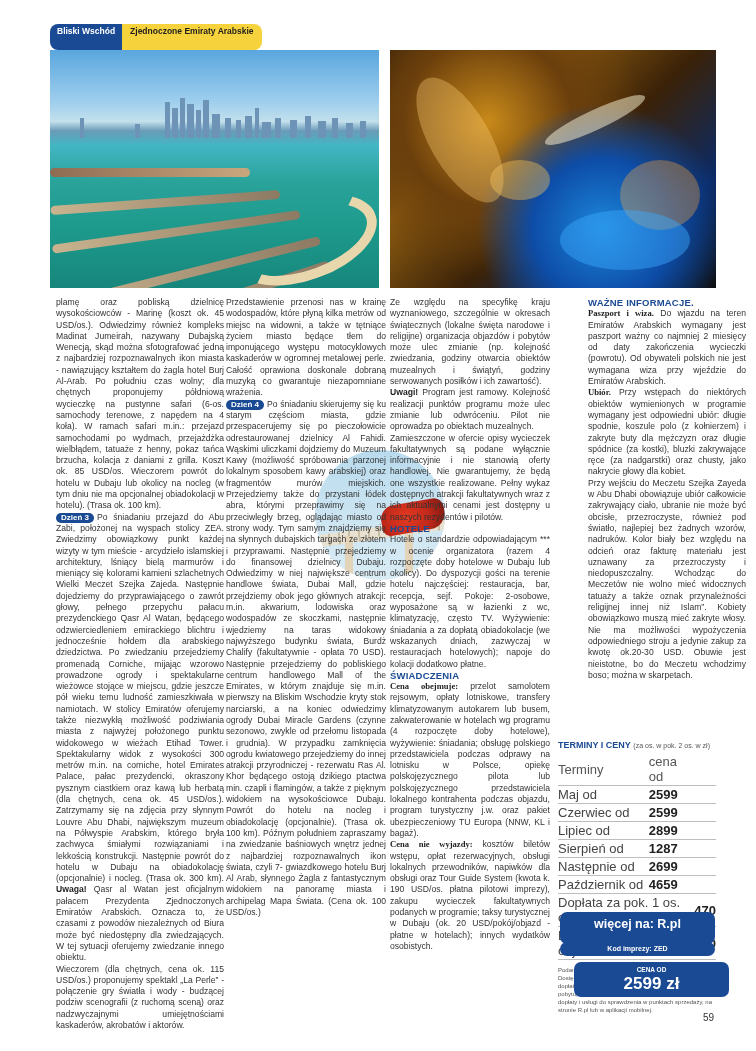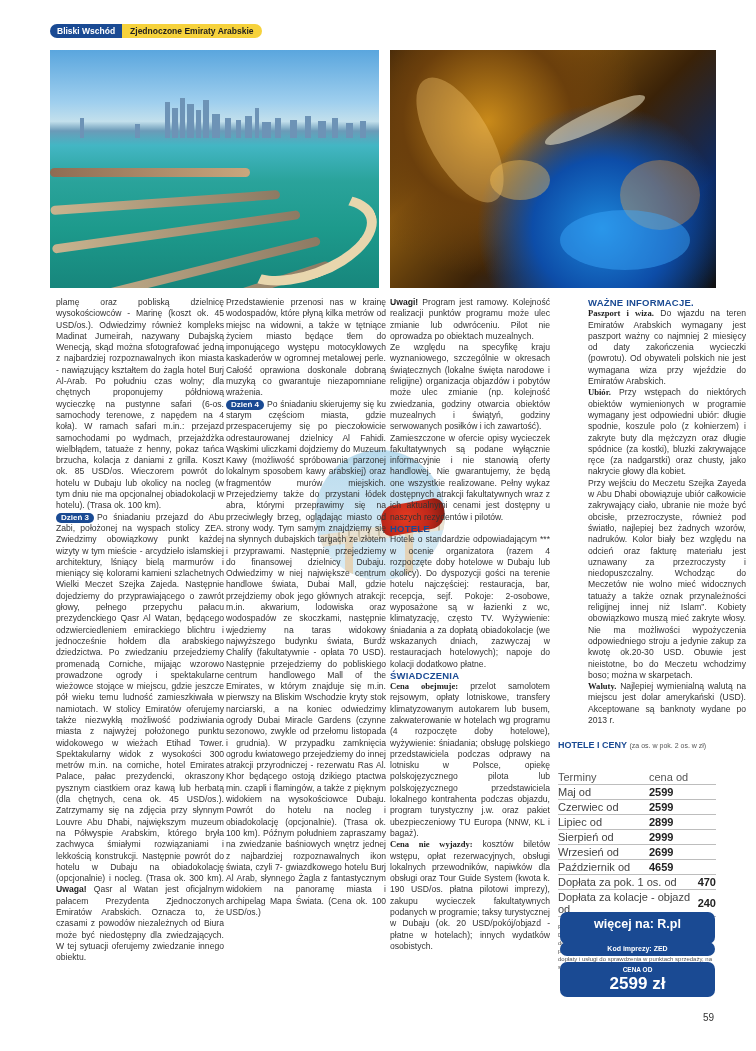--- a/index.html
+++ b/index.html
@@ -1,19 +1,19 @@
 <!DOCTYPE html>
 <html><head>
 <meta charset="utf-8">
 <style>
   * { box-sizing: border-box; margin: 0; padding: 0; }
   html, body { width: 756px; height: 1051px; background: #ffffff; overflow: hidden; }
   body { position: relative; font-family: "Liberation Sans", sans-serif; color: #2b2b2b; }
 
-  .crumbs { position: absolute; left: 50px; top: 24px; display: flex; height: 14px; font-size: 8.5px; font-weight: bold; justify-content: flex-end; }
+  .crumbs { position: absolute; left: 50px; top: 24px; display: flex; height: 26px; font-size: 8.5px; font-weight: bold; justify-content: flex-end; }
   .crumb-a { background: #1a4a93; color: #fff; padding: 1px 7px; border-radius: 8px 0 0 8px; line-height: 12px; }
   .crumb-b { background: #f6d23c; color: #1f1f1f; padding: 1px 8px; border-radius: 0 8px 8px 0; line-height: 12px; }
 
   .photo { position: absolute; top: 50px; height: 238px; overflow: hidden; }
   .photo-left { left: 50px; width: 329px; background: linear-gradient(180deg, #5aa6de 0%, #9fcfee 22%, #c3e0ec 30%, #6b9bb8 34%, #43b6c4 40%, #2aa39b 55%, #1d9a8c 75%, #17867c 100%); }
   .photo-right { left: 390px; width: 326px; background: radial-gradient(circle at 65% 75%, #1c86d9 0%, #0d4da8 25%, transparent 45%), radial-gradient(circle at 30% 30%, #c98a1a 0%, #6b3f0c 30%, transparent 55%), linear-gradient(135deg, #2b1a07 0%, #8b5a10 30%, #3a2208 55%, #0b2a66 80%, #101010 100%); }
   .skyline { position: absolute; left: 0; right: 0; top: 48px; height: 40px; }
   .skyline span { position: absolute; bottom: 0; background: #6d93b6; }
   .frond { position: absolute; height: 9px; background: linear-gradient(90deg, #c9b48f, #8d7a63); border-radius: 5px; transform-origin: right center; }
   .crescent { position: absolute; left: 180px; top: 150px; width: 150px; height: 80px; border-radius: 50%; border: 10px solid #e8d6ad; border-left-color: transparent; border-top-color: transparent; transform: rotate(-20deg); }
@@ -32,30 +32,30 @@
 
   .circle-photo { position: absolute; left: 315px; top: 450px; width: 130px; height: 130px; border-radius: 50%; overflow: hidden; background: linear-gradient(180deg, #b9dbee 0%, #cfe6f2 60%, #d9ecf5 100%); shape-outside: circle(); }
   .rail { position: absolute; left: 5px; top: 76px; width: 130px; height: 12px; background: repeating-linear-gradient(90deg, #e9e2d2 0 8px, #c9bea6 8px 10px); transform: rotate(-8deg); }
   .post { position: absolute; width: 8px; background: #e3d3b8; }
   .coaster { position: absolute; left: 66px; top: 52px; width: 64px; height: 30px; background: radial-gradient(circle at 40% 50%, #e33a20 0%, #c0281a 55%, #7a1a10 100%); border-radius: 14px 10px 16px 8px; transform: rotate(-10deg); }
 
   .terms { position: absolute; left: 558px; top: 740px; width: 158px; }
   .terms-title { font-size: 9px; }
   .terms-title .t { color: #1a4a93; font-weight: bold; }
   .terms-title .s { font-size: 7px; color: #555; }
-  .tbl { width: 100%; border-collapse: collapse; font-size: 11px; margin-top: 20px; }
+  .tbl { width: 100%; border-collapse: collapse; font-size: 13px; margin-top: 3px; }
   .tbl td { border-bottom: 1px solid #bdbdbd; padding: 1px 0; height: 10.8px; color: #444; }
   .tbl td.v { font-weight: bold; color: #222; }
   .tbl tr.head td { color: #555; }
   .note { font-size: 6px; line-height: 8px; color: #555; margin-top: 6px; }
 
   .btn { position: absolute; left: 560px; width: 155px; background: #1a4a93; color: #fff; border-radius: 7px; text-align: center; font-weight: bold; }
   .btn-more { top: 912px; height: 32px; font-size: 12.5px; line-height: 24px; }
   .btn-code { top: 942px; height: 14px; font-size: 7px; line-height: 14px; }
-  .btn-price { top: 962px; height: 35px; }
+  .btn-price { top: 962px; height: 35px; margin-left: 14px; }
   .btn-price .k { font-size: 6.5px; display: block; line-height: 8px; margin-top: 4px; }
   .btn-price .p { font-size: 17px; display: block; line-height: 19px; }
 
   .page-num { position: absolute; left: 703px; top: 1012px; font-size: 10px; color: #333; }
 </style>
 </head>
 <body>
 
 <div class="crumbs">
   <span class="crumb-a">Bliski Wschód</span>
@@ -105,49 +105,49 @@
 <div class="circle-photo">
   <div class="rail"></div>
   <div class="post" style="left:30px;top:86px;height:44px"></div>
   <div class="post" style="left:90px;top:80px;height:50px"></div>
   <div class="coaster"></div>
 </div>
 
 <div class="col col-1">
   <p>plamę oraz pobliską dzielnicę wysokościowców - Marinę (koszt ok. 45 USD/os.). Odwiedzimy również kompleks Madinat Jumeirah, nazywany Dubajską Wenecją, skąd można sfotografować jedną z najbardziej rozpoznawalnych ikon miasta - nawiązujący kształtem do żagla hotel Burj Al-Arab. Po południu czas wolny; dla chętnych proponujemy półdniową wycieczkę na pustynne safari (6-os. samochody terenowe, z napędem na 4 koła). W ramach safari m.in.: przejazd samochodami po wydmach, przejażdżka wielbłądem, tatuaże z henny, pokaz tańca brzucha, kolacja z daniami z grilla. Koszt ok. 85 USD/os. Wieczorem powrót do hotelu w Dubaju lub okolicy na nocleg (w tym dniu nie ma opcjonalnej obiadokolacji w hotelu). (Trasa ok. 100 km).</p>
   <p><span class="day">Dzień 3</span><span>Po śniadaniu przejazd do Abu Zabi, położonej na wyspach stolicy ZEA. Zwiedzimy obowiązkowy punkt każdej wizyty w tym mieście - arcydzieło islamskiej architektury, lśniący bielą marmurów i mieniący się kolorami kamieni szlachetnych Wielki Meczet Szejka Zajeda. Następnie dojedziemy do przyprawiającego o zawrót głowy, pełnego przepychu pałacu prezydenckiego Qasr Al Watan, będącego odzwierciedleniem emirackiego blichtru i jednocześnie hołdem dla arabskiego dziedzictwa. Po zwiedzaniu przejedziemy promenadą Corniche, mijając wzorowo prowadzone ogrody i spektakularne wieżowce stojące w miejscu, gdzie jeszcze pół wieku temu ludność zamieszkiwała w namiotach. W stolicy Emiratów oferujemy także niezwykłą możliwość podziwiania miasta z najwyżej położonego punktu widokowego w wieżach Etihad Tower. Spektakularny widok z wysokości 300 metrów m.in. na corniche, hotel Emirates Palace, pałac prezydencki, okraszony pysznym ciastkiem oraz kawą lub herbatą (dla chętnych, cena ok. 45 USD/os.). Zatrzymamy się na zdjęcia przy słynnym Louvre Abu Dhabi, największym muzeum na Półwyspie Arabskim, którego bryła zachwyca śmiałymi rozwiązaniami i lekkością konstrukcji. Następnie powrót do hotelu w Dubaju na obiadokolację (opcjonalnie) i nocleg. (Trasa ok. 300 km).</span> <span class="b">Uwaga!</span> <span>Qasr al Watan jest oficjalnym pałacem Prezydenta Zjednoczonych Emiratów Arabskich. Oznacza to, że czasami z powodów niezależnych od Biura może być niedostępny dla zwiedzających. W tej sytuacji oferujemy zwiedzanie innego obiektu.</span></p>
+  <p>Wieczorem (dla chętnych, cena ok. 115 USD/os.) proponujemy spektakl „La Perle” - połączenie gry światła i wody - budzącej podziw scenografii (z ruchomą sceną) oraz nadzwyczajnymi umiejętnościami kaskaderów, akrobatów i aktorów.</p>
 </div>
 
 <div class="col col-2">
   <p>Przedstawienie przenosi nas w krainę wodospadów, które płyną kilka metrów od miejsc na widowni, a także w tętniące życiem miasto będące tłem do imponującego występu motocyklowych kaskaderów w ogromnej metalowej perle. Całość oprawiona doskonale dobraną muzyką co gwarantuje niezapomniane wrażenia.</p>
   <p><span class="day">Dzień 4</span><span>Po śniadaniu skierujemy się ku starym częściom miasta, gdzie przespacerujemy się po pieczołowicie odrestaurowanej dzielnicy Al Fahidi. Wąskimi uliczkami dojdziemy do Muzeum Kawy (możliwość spróbowania parzonej lokalnym sposobem kawy arabskiej) oraz fragmentów murów miejskich. Przejedziemy także do przystani łódek abra, którymi przeprawimy się na przeciwległy brzeg, oglądając miasto od strony wody. Tym samym znajdziemy się na słynnych dubajskich targach ze złotem i przyprawami. Następnie przejedziemy do finansowej dzielnicy Dubaju. Odwiedzimy w niej największe centrum handlowe świata, Dubai Mall, gdzie przejdziemy obok jego głównych atrakcji: m.in. akwarium, lodowiska oraz wodospadów ze skoczkami, następnie wjedziemy na taras widokowy najwyższego budynku świata, Burdż Chalify (fakultatywnie - opłata 70 USD). Następnie przejedziemy do pobliskiego centrum handlowego Mall of the Emirates, w którym znajduje się m.in. pierwszy na Bliskim Wschodzie kryty stok narciarski, a na koniec odwiedzimy ogrody Dubai Miracle Gardens (czynne sezonowo, zwykle od przełomu listopada i grudnia). W przypadku zamknięcia ogrodu kwiatowego przejedziemy do innej atrakcji przyrodniczej - rezerwatu Ras Al. Khor będącego ostoją dzikiego ptactwa min. czapli i flamingów, a także z pięknym widokiem na wysokościowce Dubaju. Powrót do hotelu na nocleg i obiadokolację (opcjonalnie). (Trasa ok. 100 km). Późnym południem zapraszamy na zwiedzanie baśniowych wnętrz jednej z najbardziej rozpoznawalnych ikon świata, czyli 7- gwiazdkowego hotelu Burj Al Arab, słynnego Żagla z fantastycznym widokiem na panoramę miasta i archipelag Mapa Świata. (Cena ok. 100 USD/os.)</span></p>
 </div>
 
 <div class="col col-3">
+  <p>Ze względu na specyfikę kraju wyznaniowego, szczególnie w okresach świątecznych (lokalne święta narodowe i religijne) organizacja objazdów i pobytów może ulec zmianie (np. kolejność zwiedzania, godziny otwarcia obiektów muzealnych i świątyń, godziny serwowanych posiłków i ich zawartość).</p>
   <p><span class="b">Uwagi!</span> <span>Program jest ramowy. Kolejność realizacji punktów programu może ulec zmianie lub odwróceniu. Pilot nie oprowadza po obiektach muzealnych.</span></p>
-  <p>Ze względu na specyfikę kraju wyznaniowego, szczególnie w okresach świątecznych (lokalne święta narodowe i religijne) organizacja objazdów i pobytów może ulec zmianie (np. kolejność zwiedzania, godziny otwarcia obiektów muzealnych i świątyń, godziny serwowanych posiłków i ich zawartość).</p>
   <p>Zamieszczone w ofercie opisy wycieczek fakultatywnych są podane wyłącznie informacyjnie i nie stanowią oferty handlowej. Nie gwarantujemy, że będą one wszystkie realizowane. Pełny wykaz dostępnych atrakcji fakultatywnych wraz z ich aktualnymi cenami jest dostępny u naszych rezydentów i pilotów.</p>
   <p class="sect">HOTELE</p>
   <p>Hotele o standardzie odpowiadającym *** w ocenie organizatora (razem 4 rozpoczęte doby hotelowe w Dubaju lub okolicy). Do dyspozycji gości na terenie hotelu najczęściej: restauracja, bar, recepcja, sejf. Pokoje: 2-osobowe, wyposażone są w łazienki z wc, klimatyzację, często TV. Wyżywienie: śniadania a za dopłatą obiadokolacje (we wskazanych dniach, zazwyczaj w restauracjach hotelowych); napoje do kolacji dodatkowo płatne.</p>
   <p class="sect">ŚWIADCZENIA</p>
   <p><span class="lbl">Cena obejmuje:</span> <span>przelot samolotem rejsowym, opłaty lotniskowe, transfery klimatyzowanym autokarem lub busem, zakwaterowanie w hotelach wg programu (4 rozpoczęte doby hotelowe), wyżywienie: śniadania; obsługę polskiego przedstawiciela podczas odprawy na lotnisku w Polsce, opiekę polskojęzycznego pilota lub polskojęzycznego przedstawiciela lokalnego kontrahenta podczas objazdu, program turystyczny j.w. oraz pakiet ubezpieczeniowy TU Europa (NNW, KL i bagaż).</span></p>
   <p><span class="lbl">Cena nie wyjazdy:</span> <span>kosztów biletów wstępu, opłat rezerwacyjnych, obsługi lokalnych przewodników, napiwków dla obsługi oraz Tour Guide System (kwota k. 190 USD/os. płatna pilotowi imprezy), zakupu wycieczek fakultatywnych podanych w programie; taksy turystycznej w Dubaju (ok. 20 USD/pokój/objazd - płatne w hotelach); innych wydatków osobistych.</span></p>
 </div>
 
 <div class="col col-4">
   <p class="sect">WAŻNE INFORMACJE.</p>
   <p><span class="lbl">Paszport i wiza.</span> <span>Do wjazdu na teren Emiratów Arabskich wymagany jest paszport ważny co najmniej 2 miesięcy od daty zakończenia wycieczki (powrotu). Od obywateli polskich nie jest wymagana wiza przy wjeździe do Emiratów Arabskich.</span></p>
   <p><span class="lbl">Ubiór.</span> <span>Przy wstępach do niektórych obiektów wymienionych w programie wymagany jest odpowiedni ubiór: długie spodnie, koszule polo (z kołnierzem) i zakryte buty dla mężczyzn oraz długie spódnice (za kostki), bluzki zakrywające ręce (za nadgarstki) oraz chusty, jako nakrycie głowy dla kobiet.</span></p>
   <p>Przy wejściu do Meczetu Szejka Zayeda w Abu Dhabi obowiązuje ubiór całkowicie zakrywający ciało, ubranie nie może być obcisłe, przezroczyste, również pod światło, najlepiej bez żadnych wzorów, nadruków. Kolor biały bez względu na odcień oraz fakturę materiału jest uznawany za przezroczysty i niedopuszczalny. Wchodząc do Meczetów nie wolno mieć widocznych tatuaży a także oznak przynależności religijnej innej niż Islam”. Kobiety obowiązkowo muszą mieć zakryte włosy. Nie ma możliwości wypożyczenia odpowiedniego stroju a jedynie zakup za kwotę ok.20-30 USD. Obuwie jest nieistotne, bo do Meczetu wchodzimy boso; można w skarpetach.</p>
-  <p><span class="lbl">Waluty.</span> <span>Najlepiej wymienialną walutą na miejscu jest dolar amerykański (USD). Akceptowane są banknoty wydane po 2013 r.</span></p>
 </div>
 
 <div class="terms">
   <div class="terms-title">
-    <span class="t">HOTELE I CENY</span>
+    <span class="t">TERMINY I CENY</span>
     <span class="s">(za os. w pok. 2 os. w zł)</span>
   </div>
   <table class="tbl">
     <tbody>
         <tr class="head">
       <td>Terminy</td>
       <td>cena od</td>
       <td></td>
     </tr>
     <tr>
@@ -160,25 +160,25 @@
           <td class="v">2599</td>
           <td></td>
         </tr>
     <tr>
           <td>Lipiec od</td>
           <td class="v">2899</td>
           <td></td>
         </tr>
     <tr>
           <td>Sierpień od</td>
-          <td class="v">2999</td>
-          <td></td>
-        </tr>
-    <tr>
-          <td>Wrzesień od</td>
+          <td class="v">1287</td>
+          <td></td>
+        </tr>
+    <tr>
+          <td>Następnie od</td>
           <td class="v">2699</td>
           <td></td>
         </tr>
     <tr>
           <td>Październik od</td>
           <td class="v">4659</td>
           <td></td>
         </tr>
     <tr>
           <td colspan="2">Dopłata za pok. 1 os. od</td>

